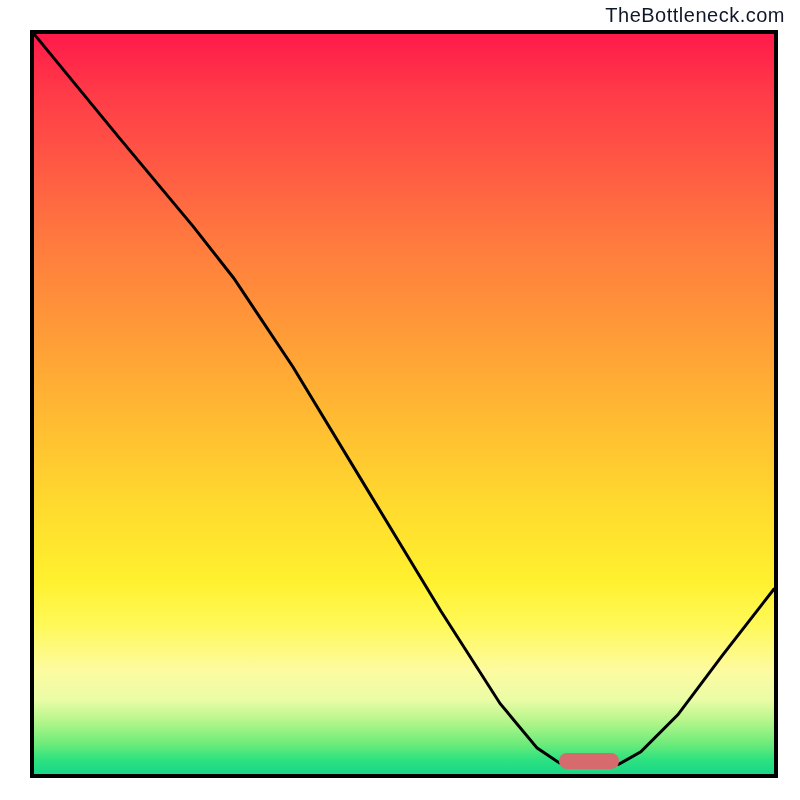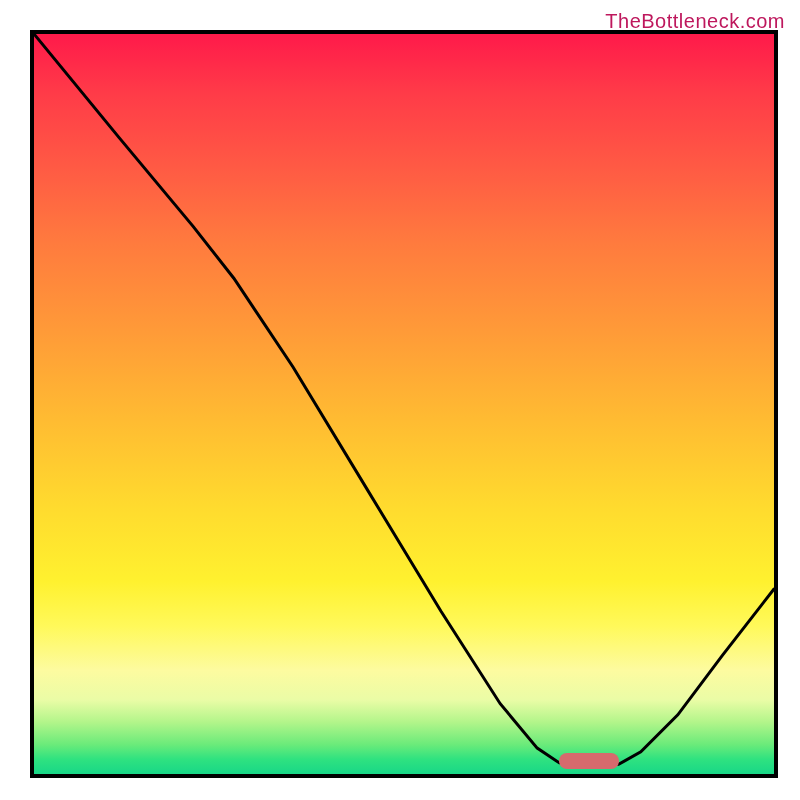--- a/index.html
+++ b/index.html
@@ -11,23 +11,23 @@
     overflow: hidden;
     font-family: Arial, Helvetica, sans-serif;
   }
   .canvas {
     position: relative;
     width: 800px;
     height: 800px;
   }
   .watermark {
     position: absolute;
-    top: 10px;
+    top: 4px;
     right: 15px;
-    color: #be185d;
+    color: #0f172a;
     font-size: 20px;
     font-weight: 500;
     letter-spacing: 0.5px;
   }
   .plot-area {
     position: absolute;
     left: 30px;
     top: 30px;
     width: 740px;
     height: 740px;

